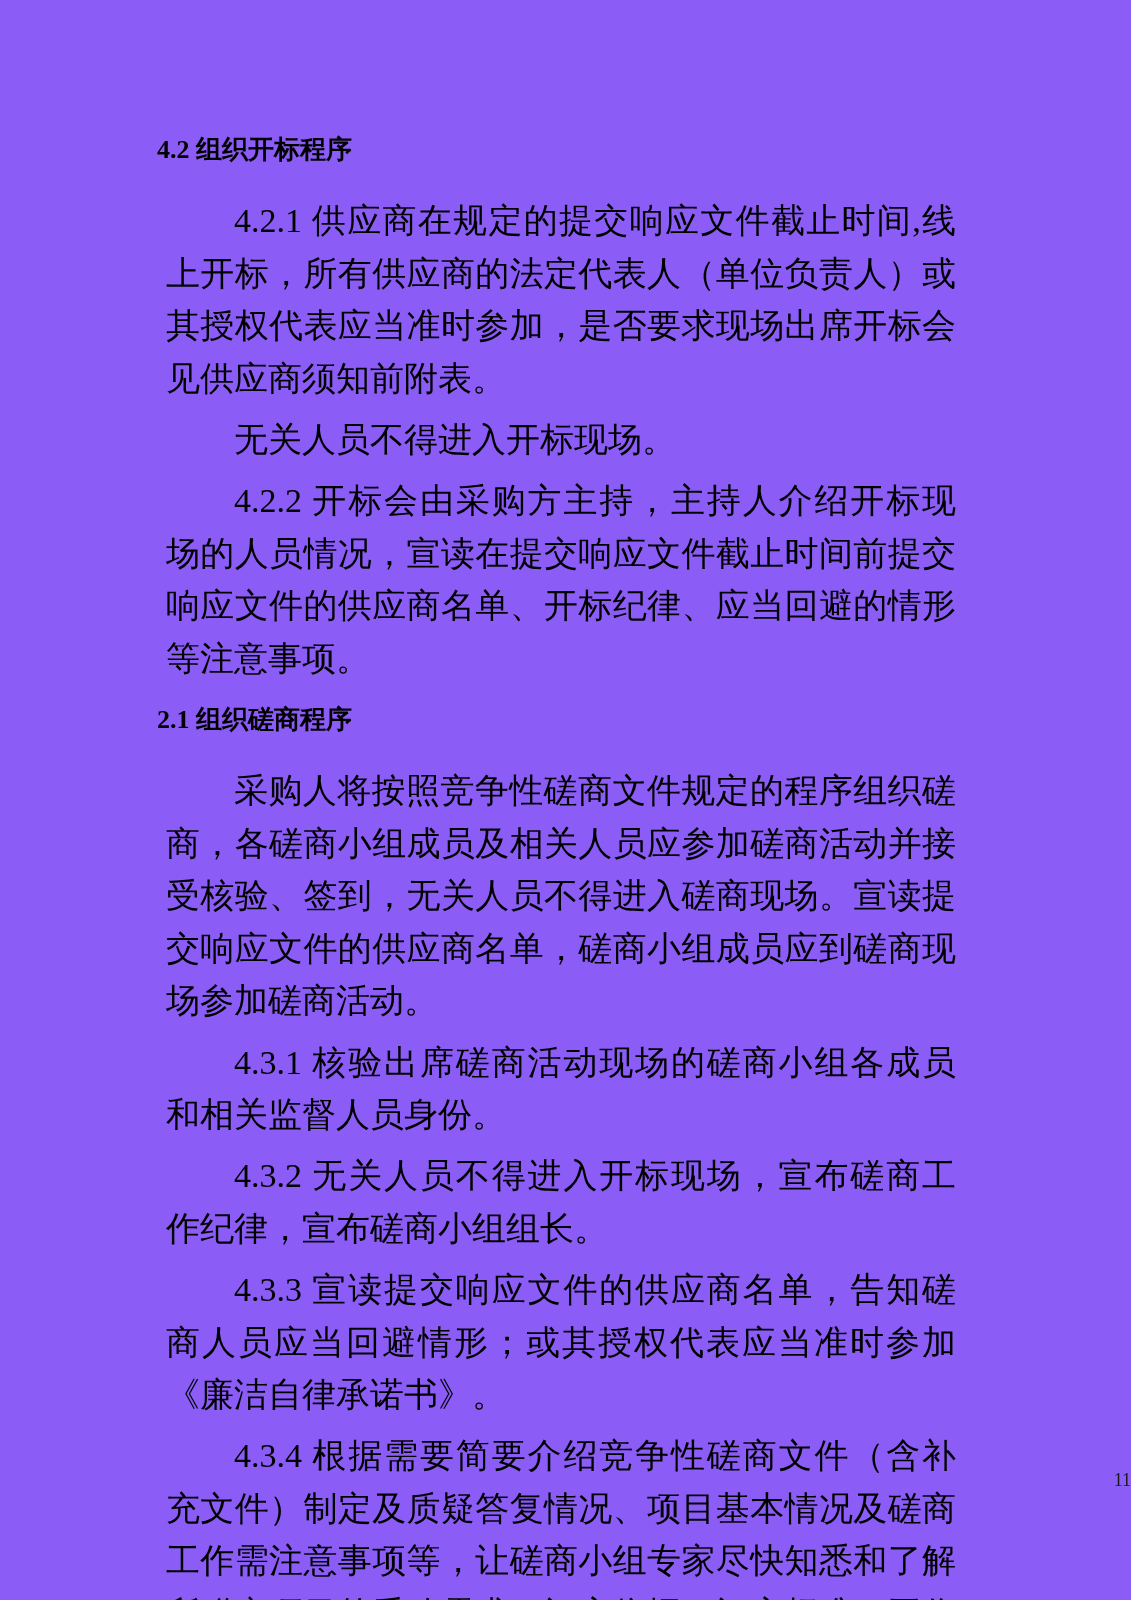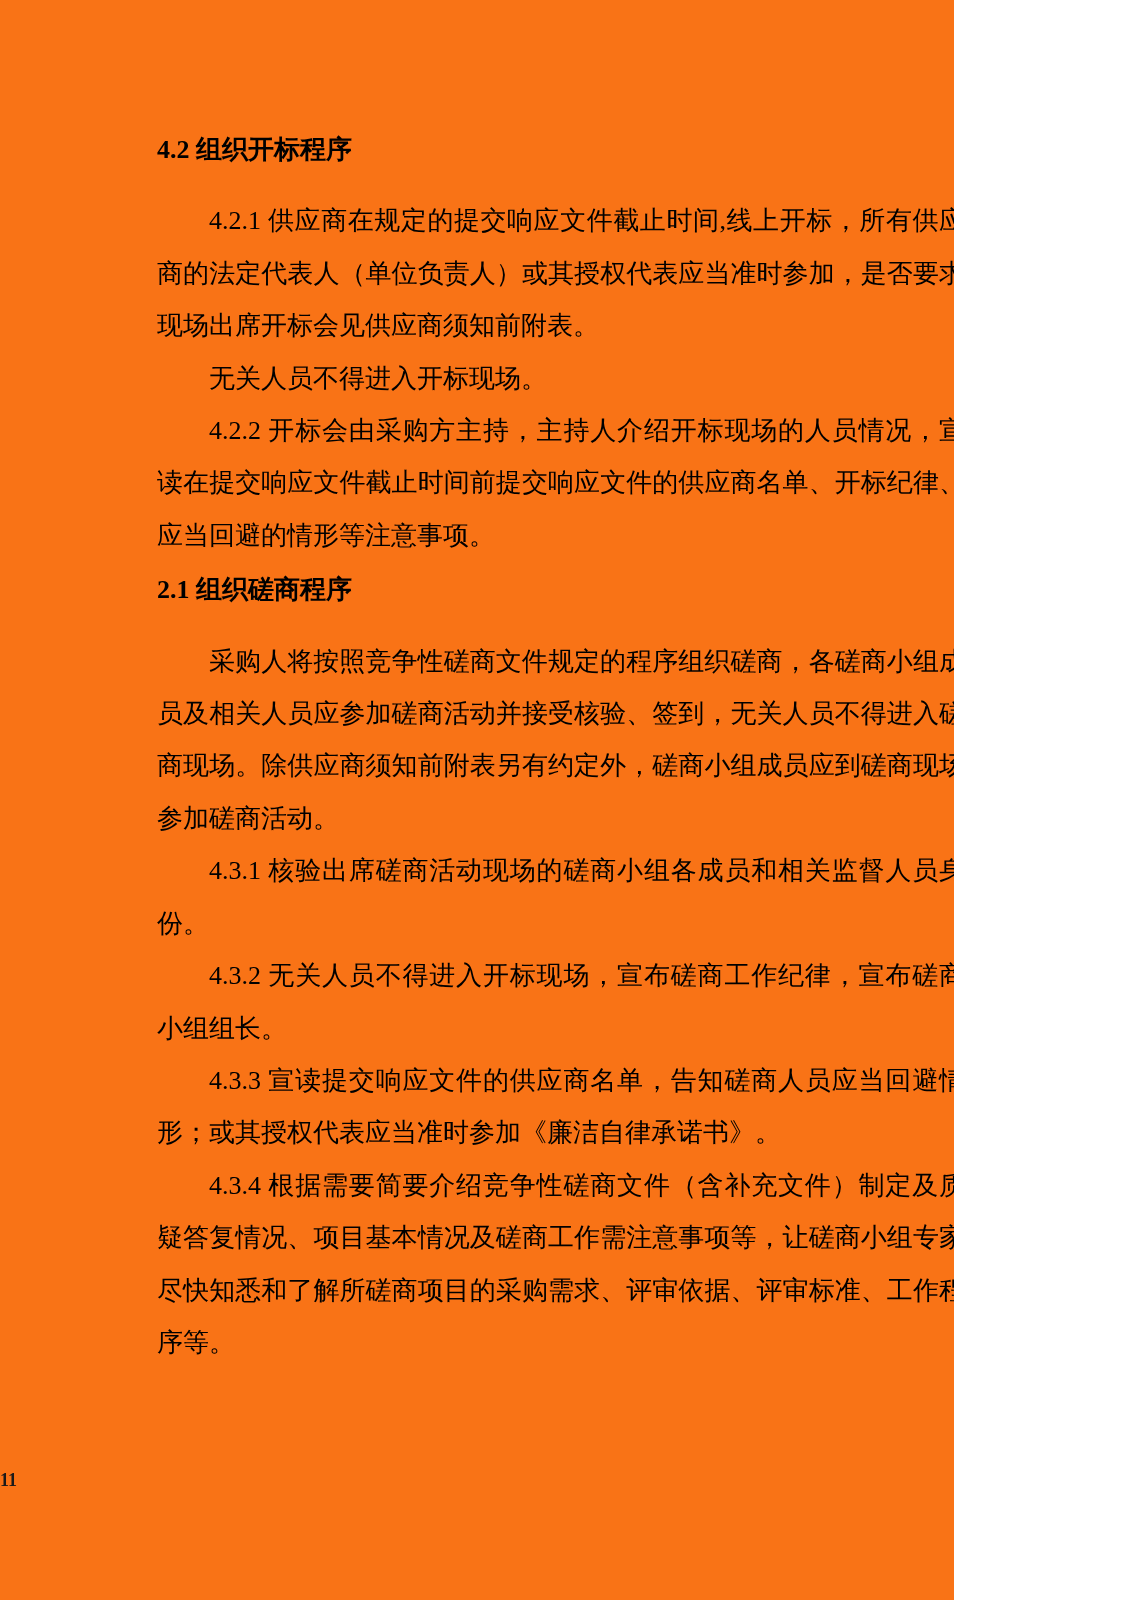--- a/index.html
+++ b/index.html
@@ -2,78 +2,77 @@
 <html><head>
 <meta charset="utf-8">
 <style>
   html, body {
     margin: 0;
     padding: 0;
     background: #ffffff;
   }
   .page {
     position: relative;
-    width: 954px;
+    width: 1131px;
     height: 1600px;
-    background: #f97316;
+    background: #8b5cf6;
     font-family: "Liberation Serif", "DejaVu Serif", serif;
     color: #000000;
     overflow: hidden;
   }
   .content {
     position: absolute;
     left: 157px;
     top: 122px;
     width: 808px;
   }
   .heading {
     font-size: 26px;
     font-weight: bold;
     line-height: 52.4px;
     margin: 2px 0 19px 0;
     text-align: left;
   }
   .para {
-    font-size: 26px;
+    font-size: 34px;
     font-weight: normal;
     line-height: 52.4px;
-    margin: 0;
+    margin: 9px;
     text-indent: 2em;
     text-align: justify;
     text-justify: inter-ideograph;
   }
   .page-number {
     position: absolute;
     left: 0;
     right: 0;
     top: 1468px;
-    text-align: left;
+    text-align: right;
     font-size: 18px;
     line-height: 24px;
     color: #1a1a1a;
-    font-weight: bold;
   }
 </style>
 </head>
 <body>
 
 <div class="page">
   <div class="content">
 
     <h2 class="heading">4.2 组织开标程序</h2>
 
     <p class="para">4.2.1 供应商在规定的提交响应文件截止时间,线上开标，所有供应商的法定代表人（单位负责人）或其授权代表应当准时参加，是否要求现场出席开标会见供应商须知前附表。</p>
 
     <p class="para">无关人员不得进入开标现场。</p>
 
     <p class="para">4.2.2 开标会由采购方主持，主持人介绍开标现场的人员情况，宣读在提交响应文件截止时间前提交响应文件的供应商名单、开标纪律、应当回避的情形等注意事项。</p>
 
     <h2 class="heading">2.1 组织磋商程序</h2>
 
-    <p class="para">采购人将按照竞争性磋商文件规定的程序组织磋商，各磋商小组成员及相关人员应参加磋商活动并接受核验、签到，无关人员不得进入磋商现场。除供应商须知前附表另有约定外，磋商小组成员应到磋商现场参加磋商活动。</p>
+    <p class="para">采购人将按照竞争性磋商文件规定的程序组织磋商，各磋商小组成员及相关人员应参加磋商活动并接受核验、签到，无关人员不得进入磋商现场。宣读提交响应文件的供应商名单，磋商小组成员应到磋商现场参加磋商活动。</p>
 
     <p class="para">4.3.1 核验出席磋商活动现场的磋商小组各成员和相关监督人员身份。</p>
 
     <p class="para">4.3.2 无关人员不得进入开标现场，宣布磋商工作纪律，宣布磋商小组组长。</p>
 
     <p class="para">4.3.3 宣读提交响应文件的供应商名单，告知磋商人员应当回避情形；或其授权代表应当准时参加《廉洁自律承诺书》。</p>
 
     <p class="para">4.3.4 根据需要简要介绍竞争性磋商文件（含补充文件）制定及质疑答复情况、项目基本情况及磋商工作需注意事项等，让磋商小组专家尽快知悉和了解所磋商项目的采购需求、评审依据、评审标准、工作程序等。</p>
 
 

